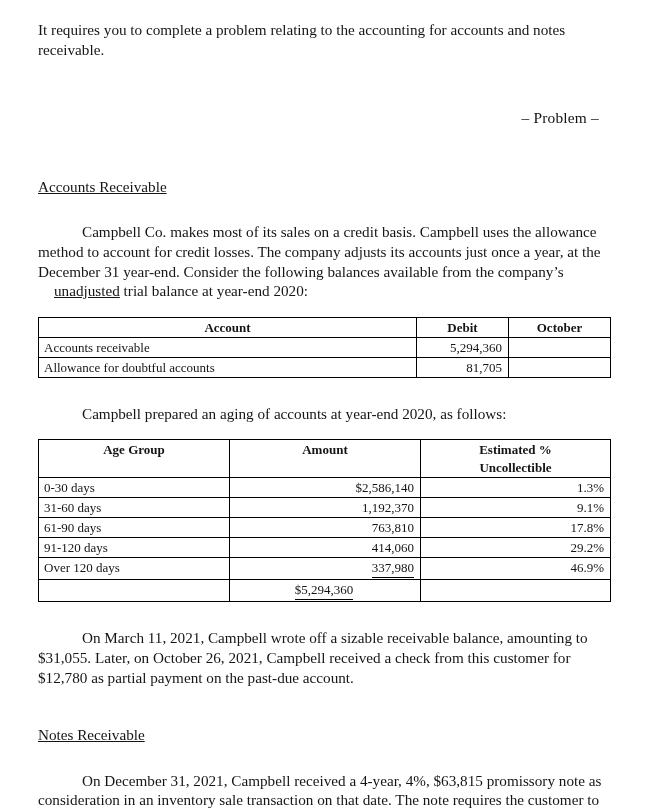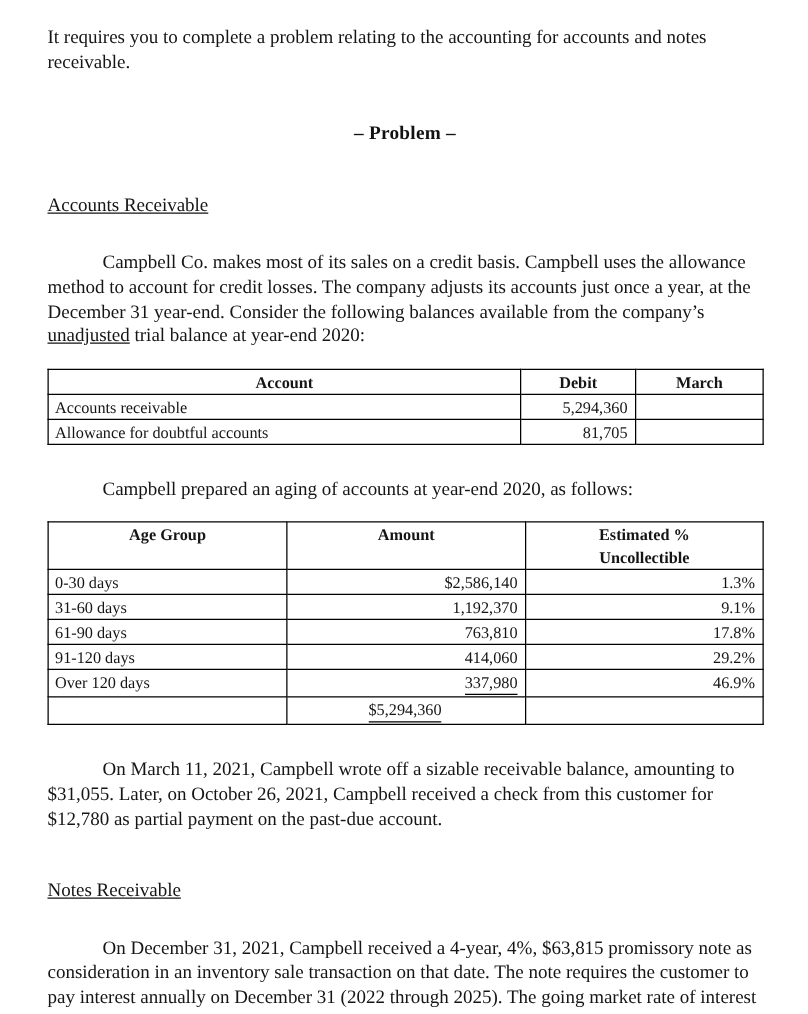--- a/index.html
+++ b/index.html
@@ -35,34 +35,35 @@
     font-size: 15.2px;
     line-height: 19.6px;
     text-align: left;
     color: #151515;
   }
   .indent {
     text-indent: 44px;
   }
   .u {
     text-decoration: underline;
+    margin-left: 16px;
   }
   .section-heading {
     font-size: 15.2px;
     line-height: 19.6px;
     text-decoration: underline;
     margin: 0;
     color: #151515;
   }
   .problem-title {
-    text-align: center;
-    font-weight: bold;
+    text-align: right;
+    font-weight: normal;
     font-size: 15.4px;
     line-height: 19.6px;
-    margin: 0;
+    margin: 11px;
     letter-spacing: 0.2px;
     color: #121212;
   }
   .spacer-lg { height: 38px; }
   .spacer-md { height: 26px; }
   .spacer-sm { height: 16px; }
 
   table.doc-table {
     border-collapse: collapse;
     width: 572px;
@@ -144,21 +145,21 @@
     <table class="doc-table tbl-balances">
       <colgroup>
         <col class="c-account">
         <col class="c-debit">
         <col class="c-credit">
       </colgroup>
       <thead>
         <tr>
           <th>Account</th>
           <th>Debit</th>
-          <th>March</th>
+          <th>October</th>
         </tr>
       </thead>
       <tbody>
         <tr>
           <td class="cell-text">Accounts receivable</td>
           <td class="cell-num">5,294,360</td>
           <td class="cell-num empty-cell"></td>
         </tr>
         <tr>
           <td class="cell-text">Allowance for doubtful accounts</td>

